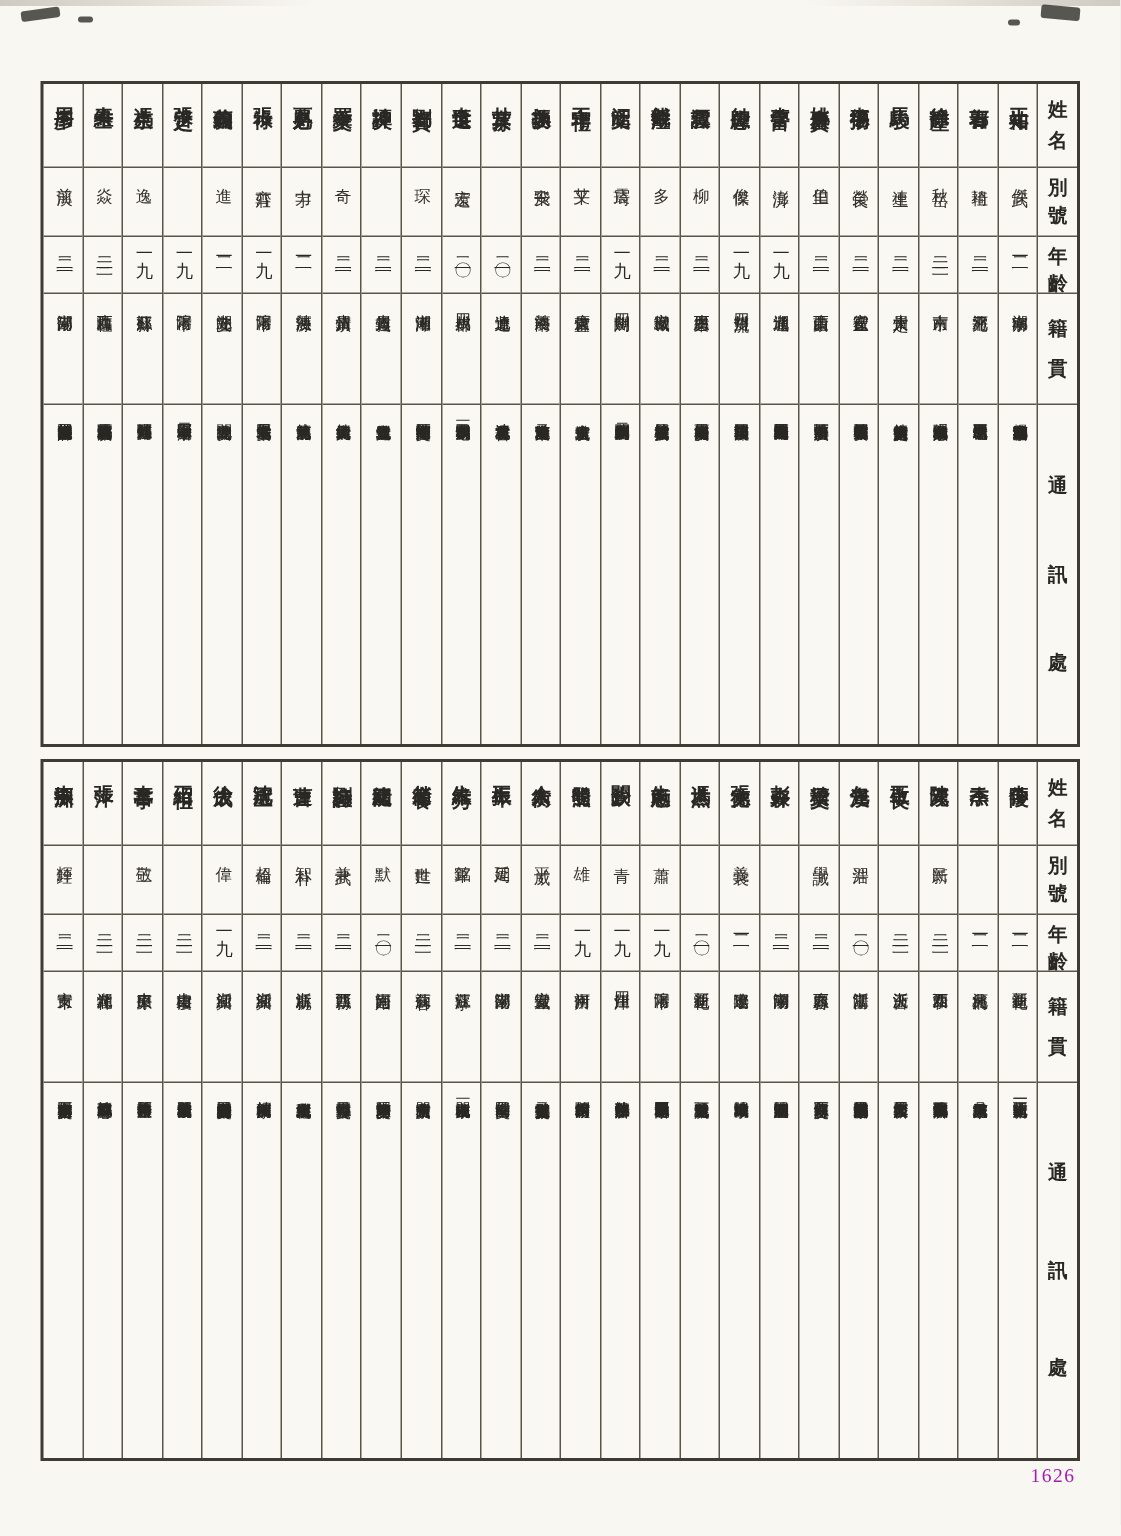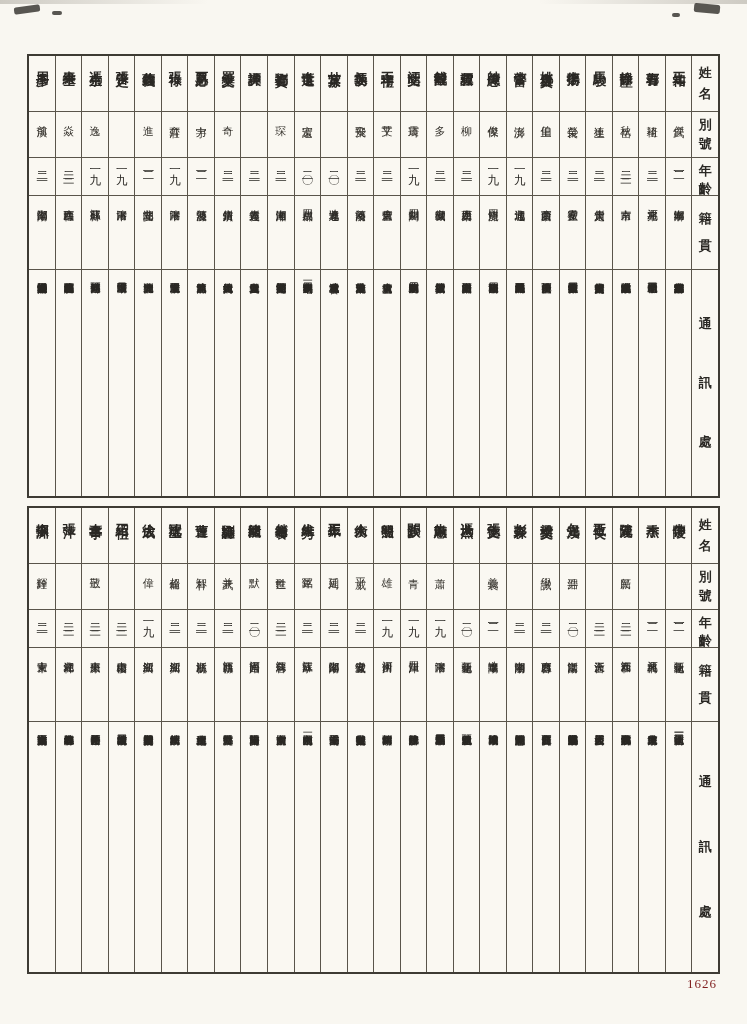--- a/index.html
+++ b/index.html
@@ -54,21 +54,21 @@
   .c-address .vt { font-size: 10px; line-height: 1.18; }
 
   .header-col .cell {
     flex-direction: column; align-items: center; justify-content: space-evenly;
     padding: 4px 0;
     font-weight: 700; font-size: 13px;
   }
 
   .page-number {
     position: absolute; right: 30px; bottom: 32px;
-    font-size: 13px; letter-spacing: 1px; color: #7f1d1d;
+    font-size: 13px; letter-spacing: 1px; color: #a21caf;
   }
 
   .scan-mark { position: absolute; background: #2f2d29; border-radius: 2px; opacity: .8; }
   .mark-1 { left: 14px;  top: 6px;  width: 26px; height: 7px; transform: rotate(-8deg); }
   .mark-2 { left: 52px;  top: 11px; width: 10px; height: 4px; }
   .mark-3 { left: 694px; top: 4px;  width: 26px; height: 9px; transform: rotate(5deg); }
   .mark-4 { left: 672px; top: 13px; width: 8px;  height: 4px; }
 </style>
 </head>
 <body>

